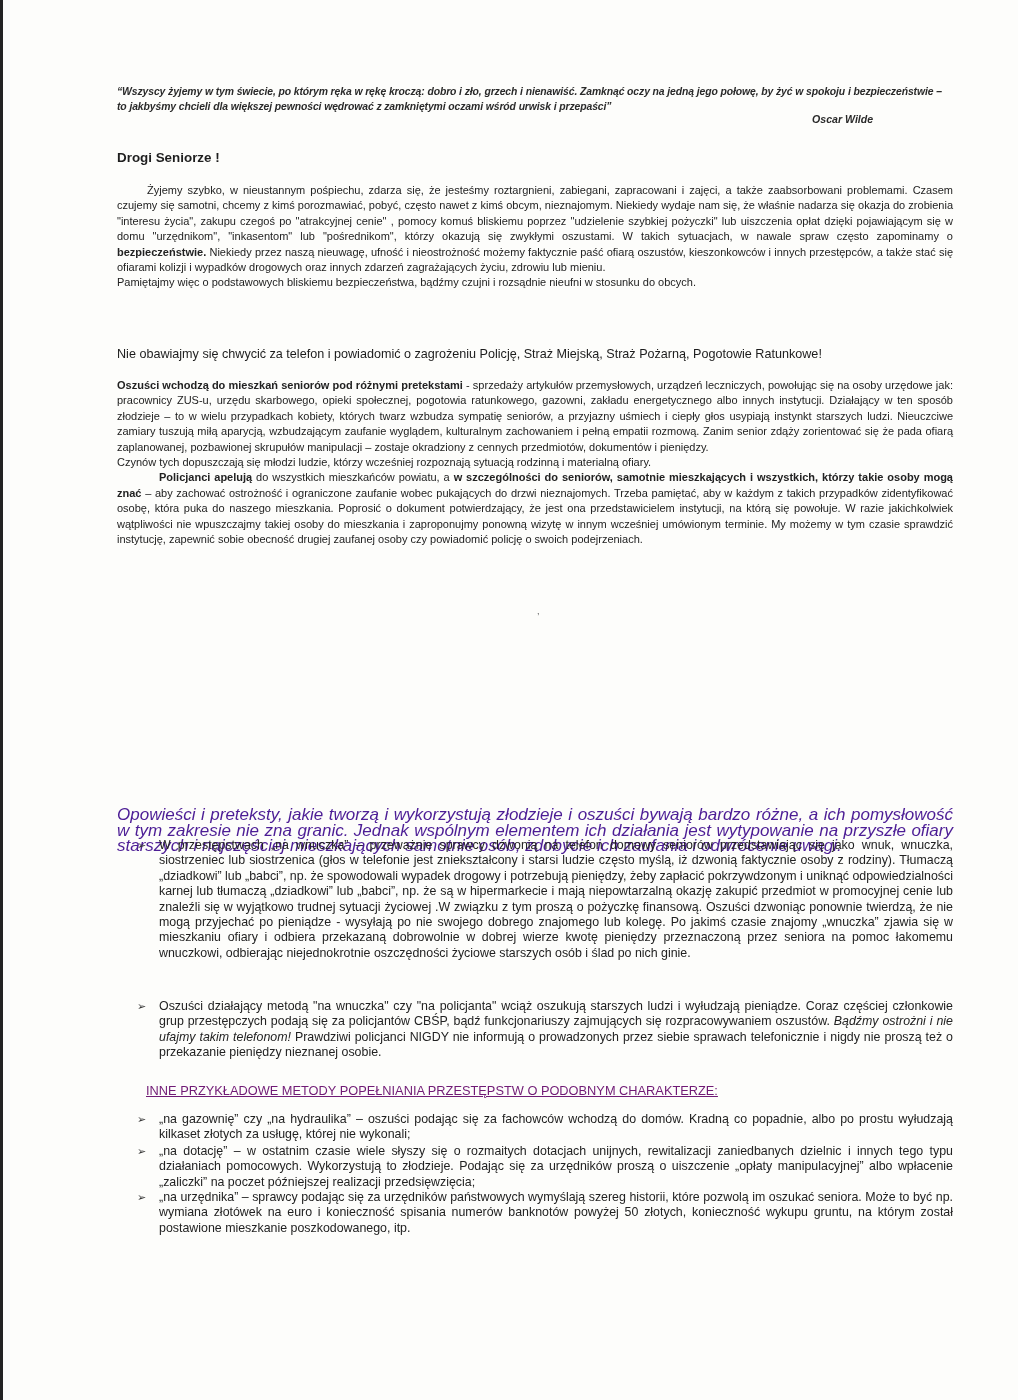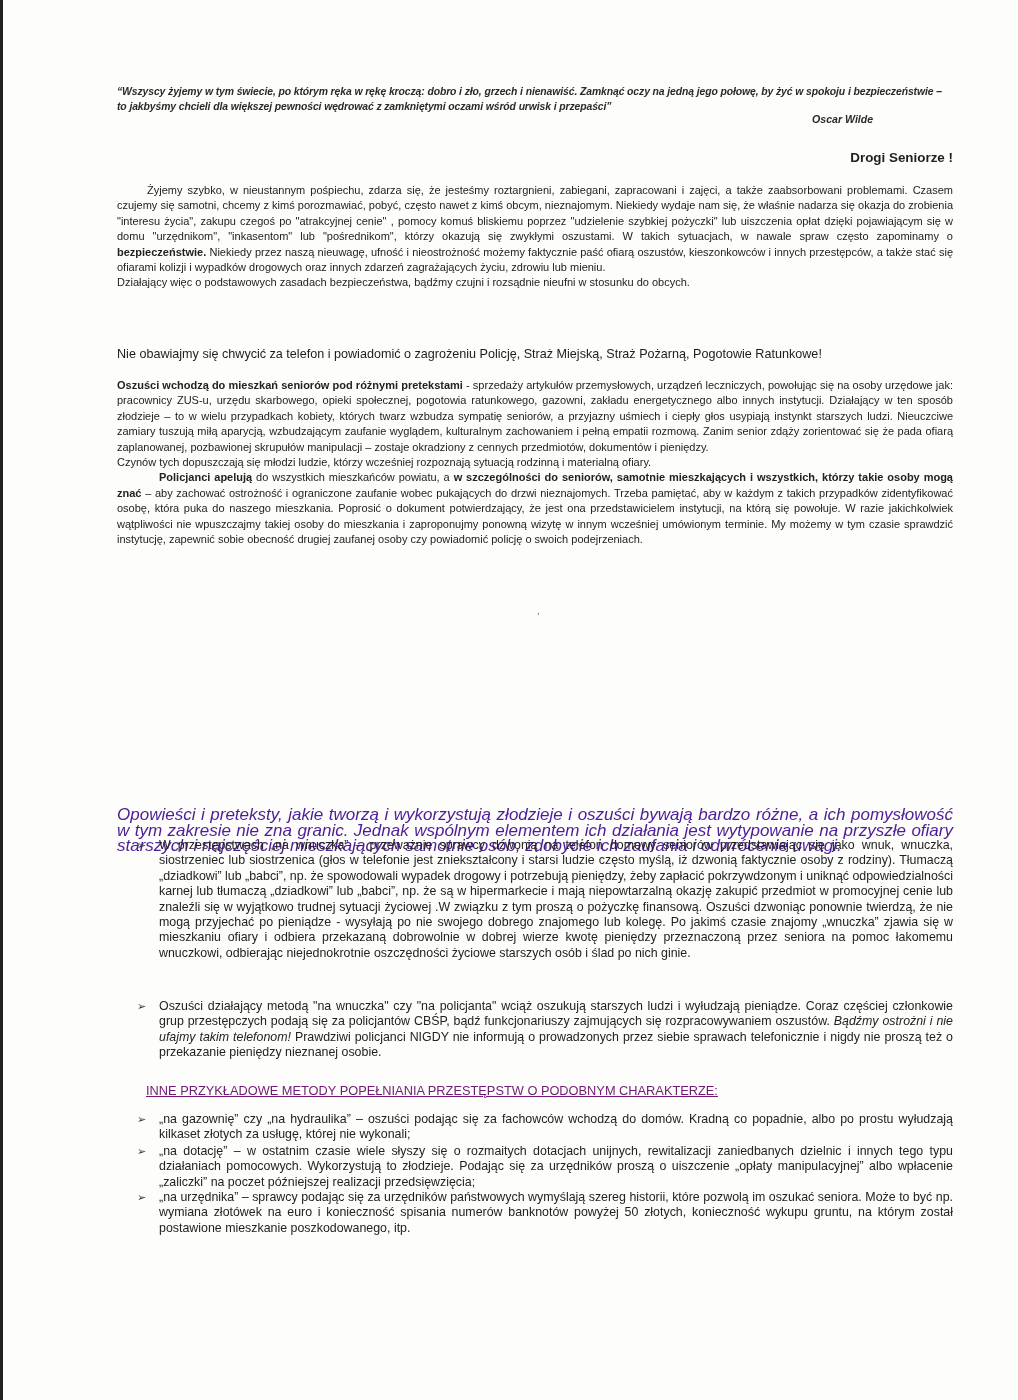--- a/index.html
+++ b/index.html
@@ -25,21 +25,21 @@
       font-style: italic; font-weight: bold;
       font-size: 10.4px; line-height: 15px;
       color: #2a2a2a;
       letter-spacing: -0.1px;
     }
     .quote-author {
       position: absolute; top: 113px; left: 812px;
       font-style: italic; font-weight: bold; font-size: 10.6px; color: #2a2a2a; text-align: center;
     }
     .greeting {
-      top: 150px; font-weight: bold; font-size: 13.4px; color: #1e1e1e; text-align: right;
+      top: 150px; font-weight: bold; font-size: 13.4px; color: #1e1e1e;
     }
     .body-text {
       font-size: 11px; line-height: 15.4px; text-align: justify; color: #222;
     }
     .p1 { top: 183px; }
     .p1 .indent { display: inline-block; width: 30px; }
     .alert {
       top: 347px; font-weight: normal; font-size: 12.6px; color: #1c1c1c;
     }
     .p2 { top: 378px; }
@@ -67,21 +67,21 @@
 
 <div class="page">
 
   <div class="block quote">“Wszyscy żyjemy w tym świecie, po którym ręka w rękę kroczą: dobro i zło, grzech i nienawiść. Zamknąć oczy na jedną jego połowę, by żyć w spokoju i bezpieczeństwie – to jakbyśmy chcieli dla większej pewności wędrować z zamkniętymi oczami wśród urwisk i  przepaści”</div>
   <div class="quote-author">Oscar Wilde</div>
 
   <div class="block greeting">Drogi Seniorze !</div>
 
   <div class="block body-text p1">
     <span class="indent"></span><span>Żyjemy szybko, w nieustannym pośpiechu, zdarza się, że jesteśmy roztargnieni, zabiegani, zapracowani i zajęci, a także zaabsorbowani problemami. Czasem czujemy się samotni, chcemy z kimś porozmawiać, pobyć, często nawet z kimś obcym, nieznajomym. Niekiedy wydaje nam się, że właśnie nadarza się okazja do zrobienia "interesu życia", zakupu czegoś po "atrakcyjnej cenie" , pomocy komuś bliskiemu poprzez "udzielenie szybkiej pożyczki" lub uiszczenia opłat dzięki pojawiającym się w domu "urzędnikom", "inkasentom" lub "pośrednikom", którzy okazują się zwykłymi oszustami. W takich sytuacjach, w nawale spraw często zapominamy o </span><b>bezpieczeństwie.</b><span> Niekiedy przez naszą nieuwagę, ufność i nieostrożność możemy faktycznie paść ofiarą oszustów, kieszonkowców i innych przestępców, a także stać się ofiarami kolizji i wypadków drogowych oraz innych zdarzeń zagrażających życiu, zdrowiu lub mieniu.</span><br>
-    <span>Działający więc o podstawowych zasadach bezpieczeństwa, bądźmy czujni i rozsądnie nieufni w stosunku do obcych.</span>
+    <span>Pamiętajmy więc o podstawowych bliskiemu bezpieczeństwa, bądźmy czujni i rozsądnie nieufni w stosunku do obcych.</span>
   </div>
 
   <div class="block alert">Nie obawiajmy się chwycić za telefon i powiadomić o zagrożeniu Policję, Straż Miejską, Straż Pożarną, Pogotowie Ratunkowe!</div>
 
   <div class="block body-text p2">
     <b>Oszuści wchodzą do mieszkań seniorów pod różnymi pretekstami</b><span> - sprzedaży artykułów przemysłowych, urządzeń leczniczych, powołując się na osoby urzędowe jak: pracownicy ZUS-u, urzędu skarbowego, opieki społecznej, pogotowia ratunkowego, gazowni, zakładu energetycznego albo innych instytucji. Działający w ten sposób złodzieje – to w wielu przypadkach kobiety, których twarz wzbudza sympatię seniorów, a przyjazny uśmiech i ciepły głos usypiają instynkt starszych ludzi. Nieuczciwe zamiary tuszują miłą aparycją, wzbudzającym zaufanie wyglądem, kulturalnym zachowaniem i pełną empatii rozmową. Zanim senior zdąży zorientować się że pada ofiarą zaplanowanej, pozbawionej skrupułów manipulacji – zostaje okradziony z cennych przedmiotów, dokumentów i pieniędzy.</span><br>
     <span>Czynów tych dopuszczają się młodzi ludzie, którzy wcześniej rozpoznają sytuacją rodzinną i materialną ofiary.</span><br>
     <span class="indent"></span><b>Policjanci apelują</b><span> do wszystkich mieszkańców powiatu, a </span><b>w szczególności do seniorów, samotnie mieszkających i wszystkich, którzy takie osoby mogą znać</b><span> – aby zachować ostrożność i ograniczone zaufanie wobec pukających do drzwi nieznajomych. Trzeba pamiętać, aby w każdym z takich przypadków zidentyfikować osobę, która puka do naszego mieszkania. Poprosić o dokument potwierdzający, że jest ona przedstawicielem instytucji, na którą się powołuje. W razie jakichkolwiek wątpliwości nie wpuszczajmy takiej osoby do mieszkania i zaproponujmy ponowną wizytę w innym wcześniej umówionym terminie. My możemy w tym czasie sprawdzić instytucję, zapewnić sobie obecność drugiej zaufanej osoby czy powiadomić policję o swoich podejrzeniach.</span>
   </div>
 

